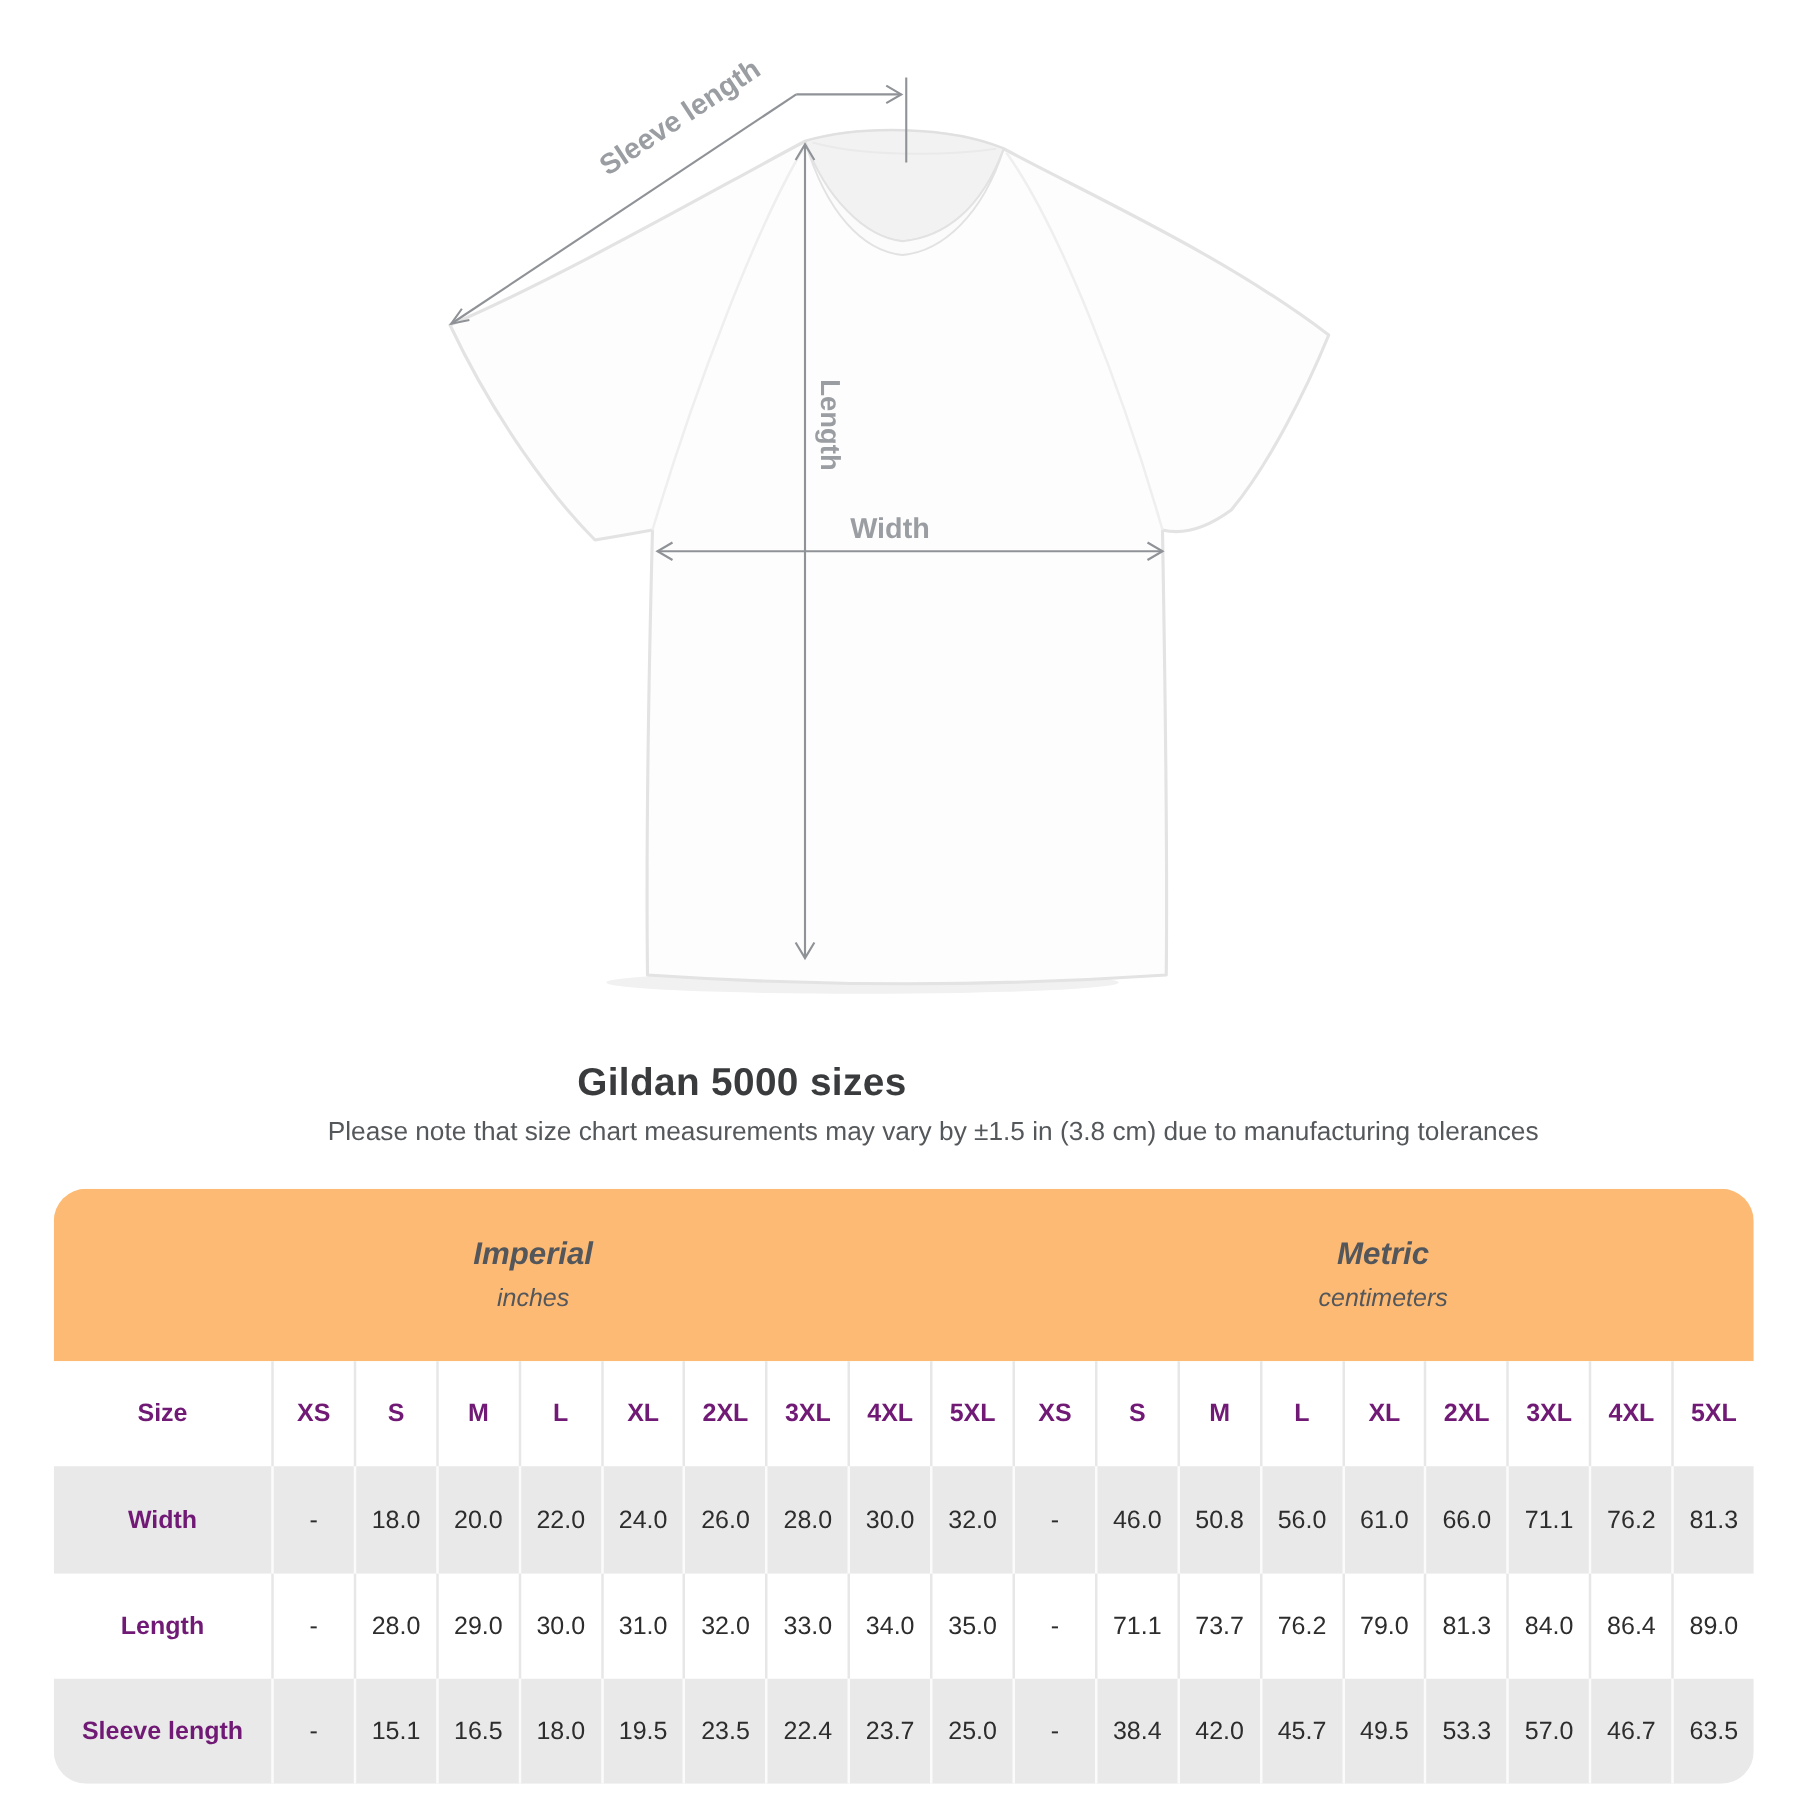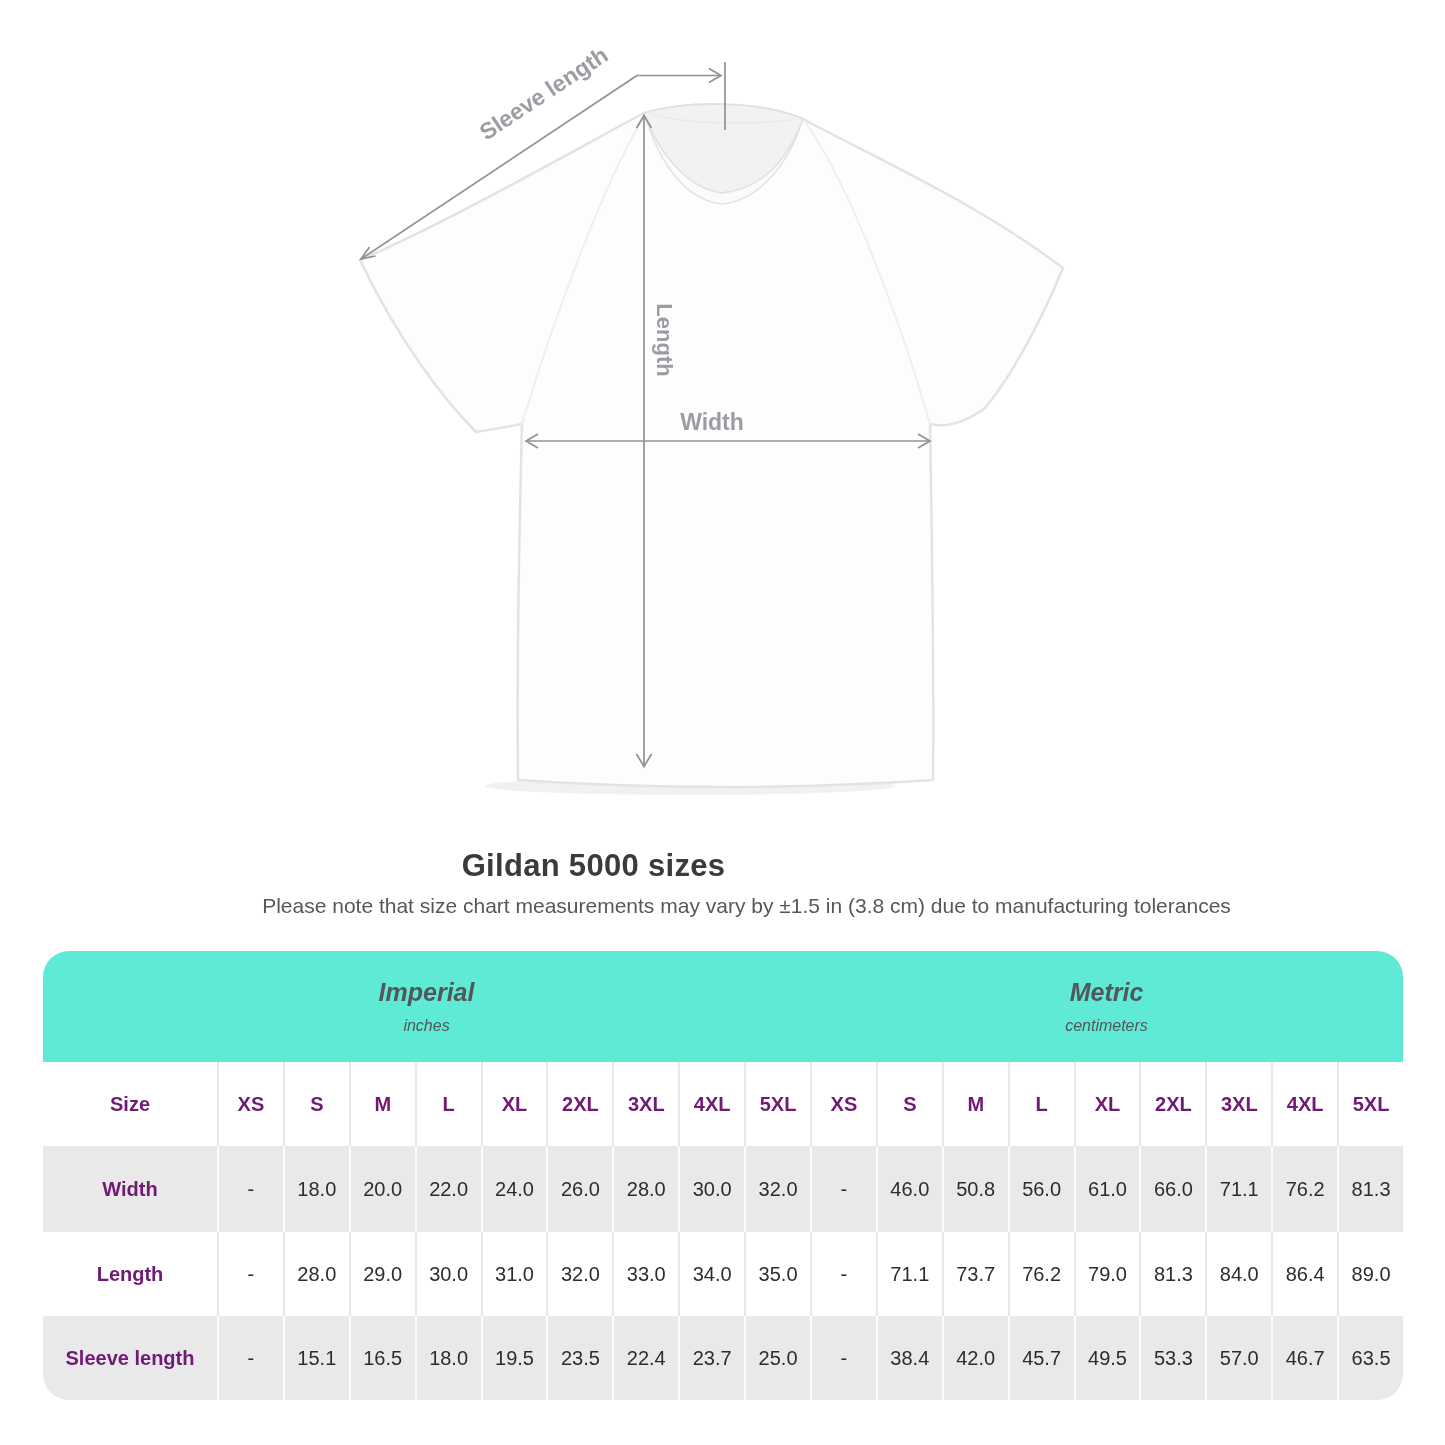--- a/index.html
+++ b/index.html
@@ -19,26 +19,26 @@
   .note{
     position:absolute;left:0;top:894px;width:1445px;text-align:center;
     font-size:21px;color:#55585b;padding-left:24px;
   }
   
   .table-wrap{
     position:absolute;left:43px;top:951px;width:1360px;
     border-radius:26px;overflow:hidden;background:#ffffff;
   }
   .trow{display:grid;grid-template-columns:174px repeat(18,1fr);}
-  .band{height:111px;background:#5eead4;}
+  .band{height:138px;background:#fdba74;}
   .band-cell{display:flex;flex-direction:column;align-items:center;justify-content:center;}
   .band-imperial{grid-column:1/11;}
   .band-metric{grid-column:11/20;text-align:right;}
   .band-label{font-size:25px;font-weight:bold;font-style:italic;color:#53575b;}
-  .band-unit{font-size:16px;font-style:italic;color:#53575b;margin-top:10px;}
+  .band-unit{font-size:20px;font-style:italic;color:#53575b;margin-top:10px;}
   .cell{
     display:flex;align-items:center;justify-content:center;
     font-size:20px;color:#2d2d2d;white-space:nowrap;
   }
   .trow .cell + .cell{border-left:2px solid var(--div);}
   .row-white{background:#ffffff;--div:#e7e7e7;}
   .row-gray{background:#e9e9e9;--div:#fbfbfb;}
   .r-size{height:84px;}
   .r-width{height:86px;}
   .r-length{height:84px;}

